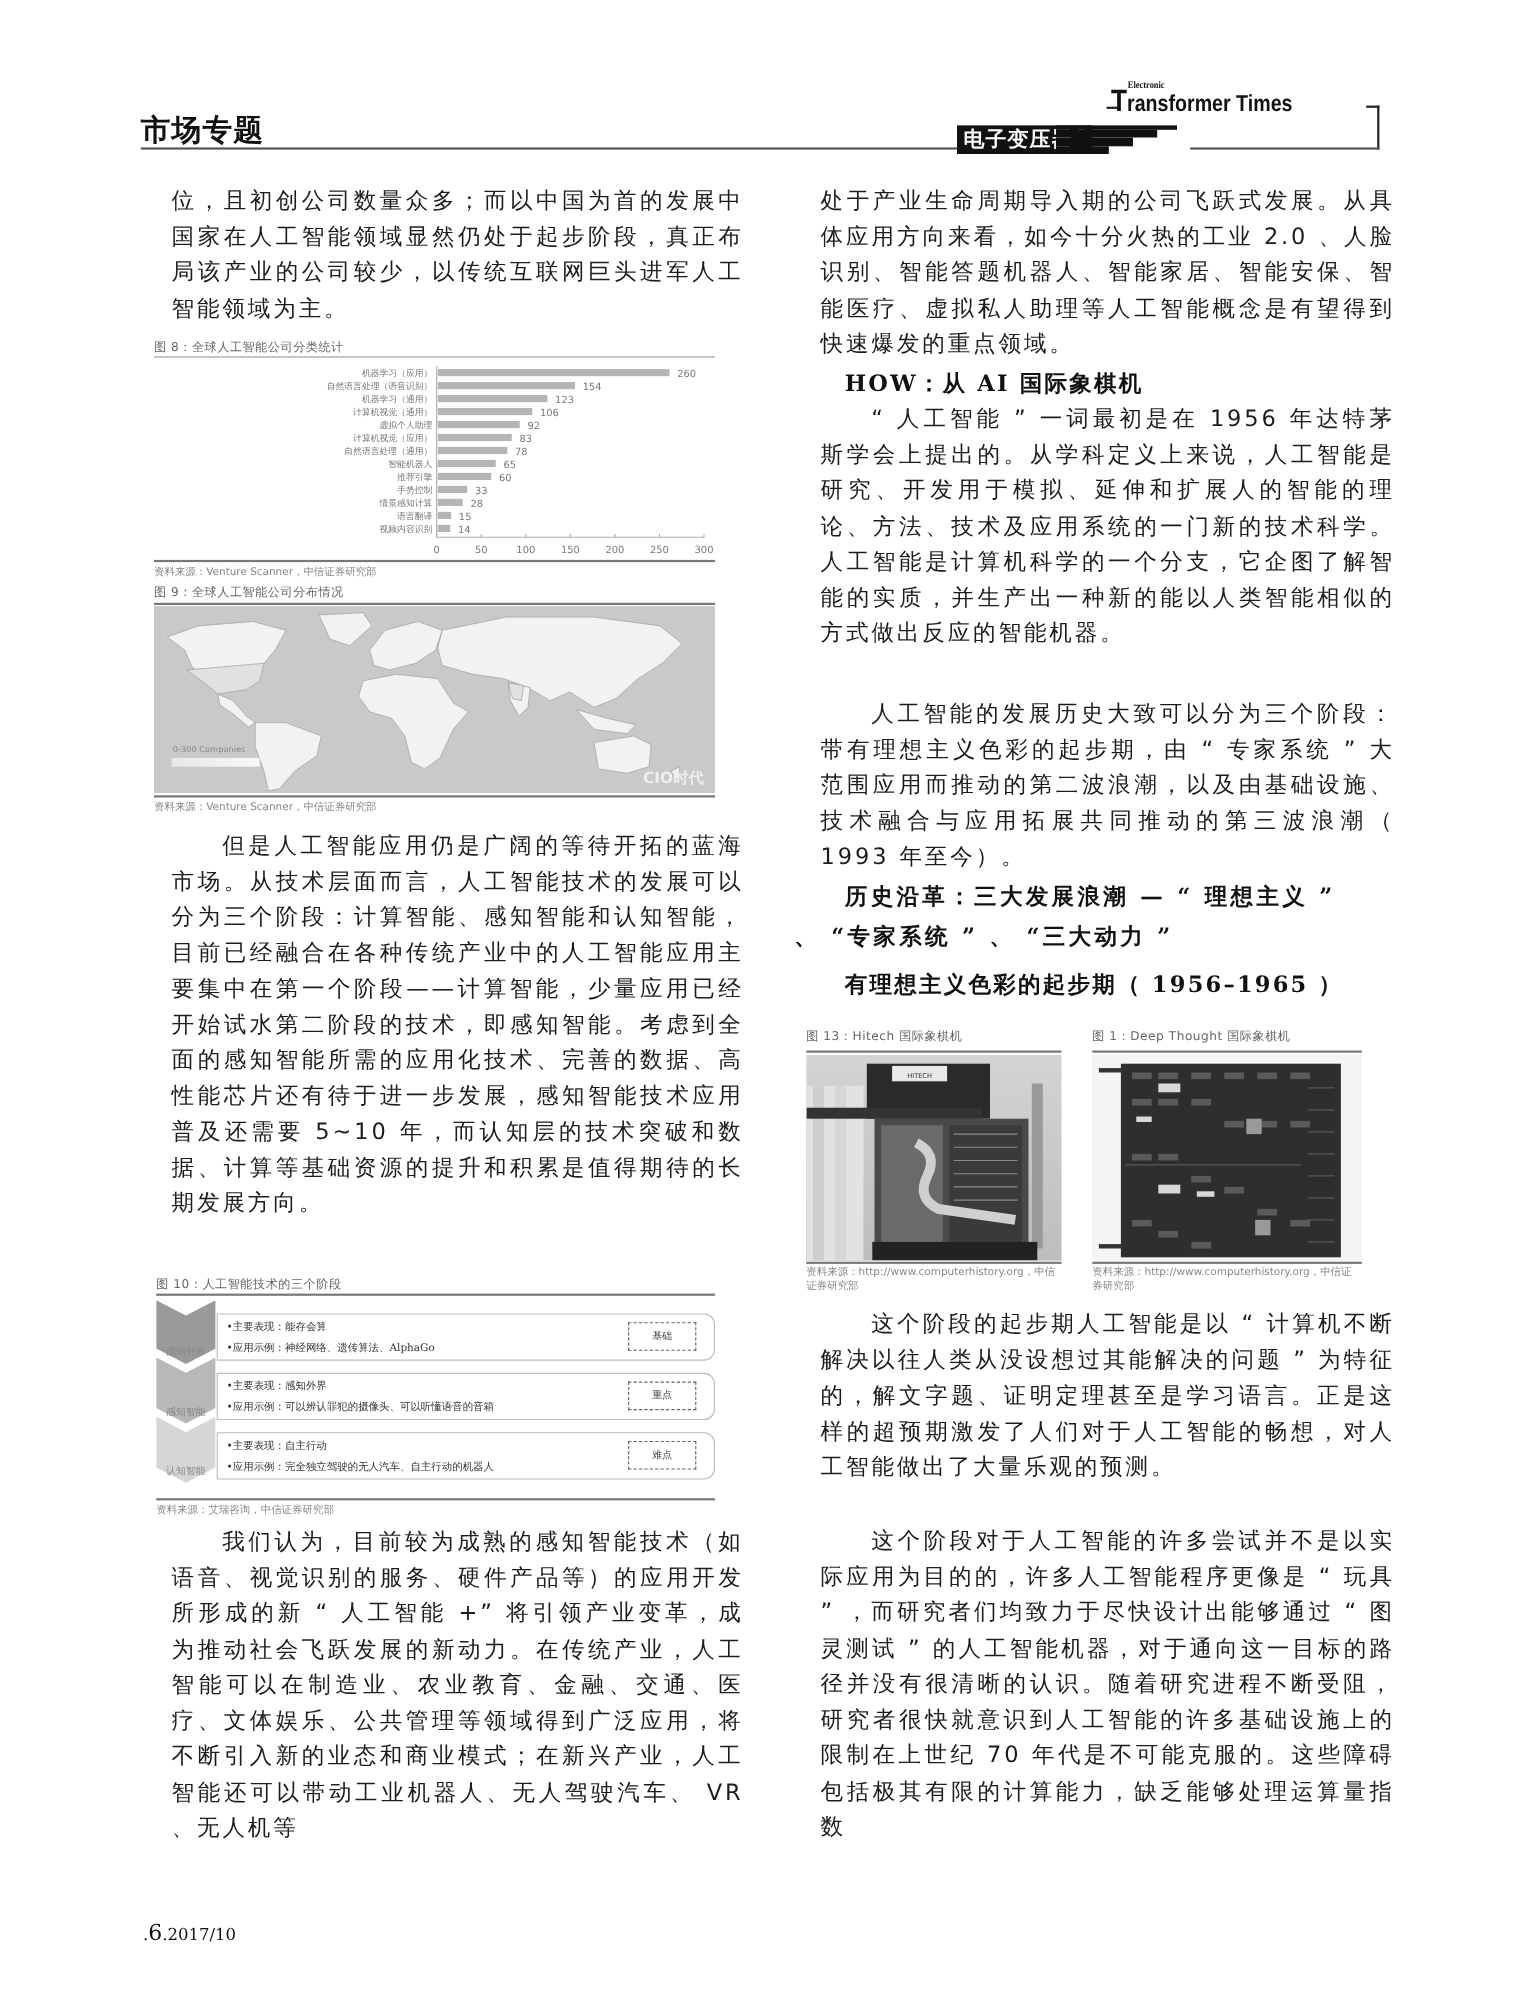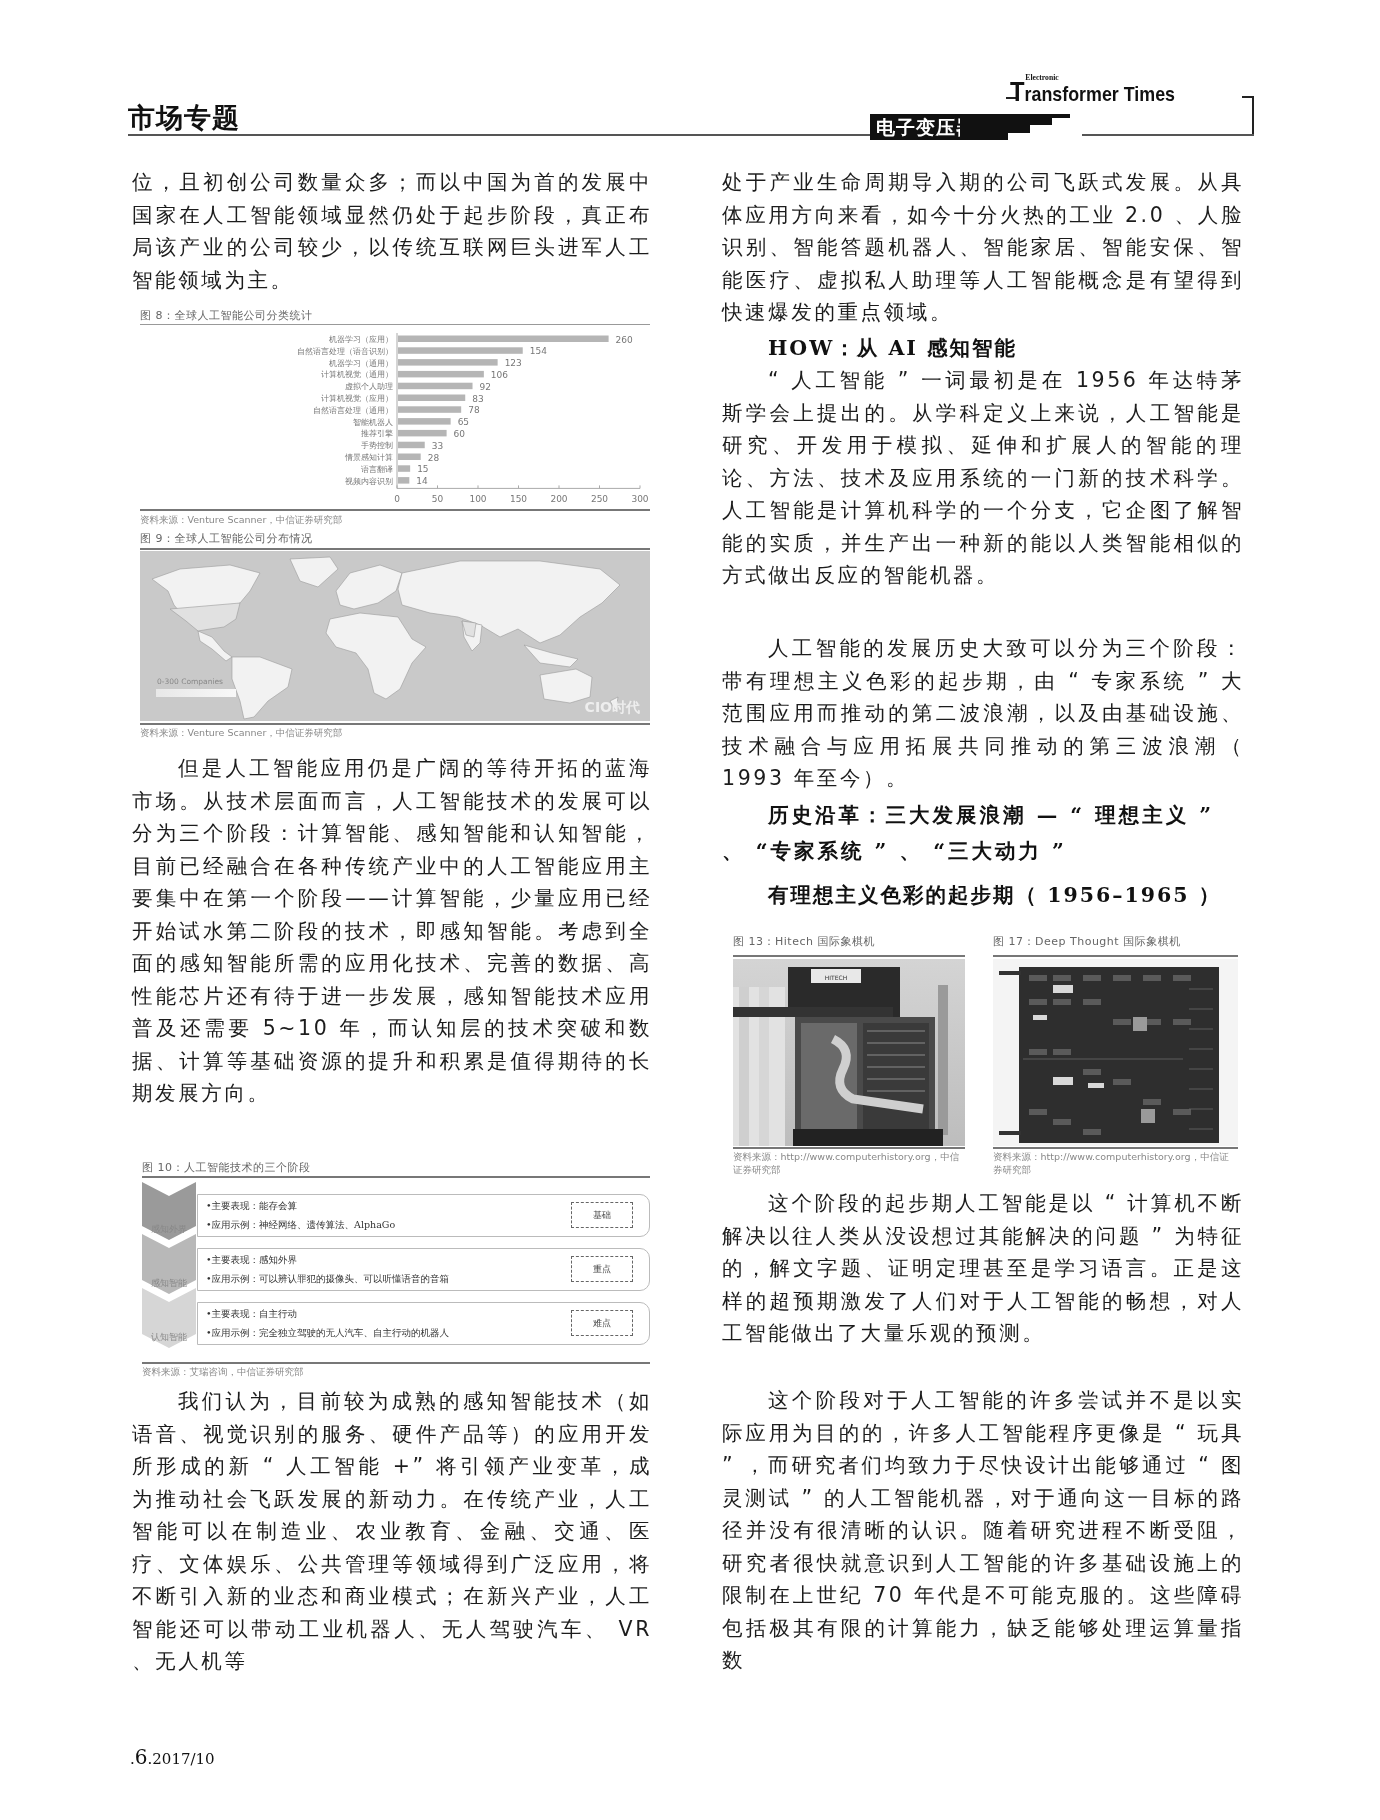--- a/index.html
+++ b/index.html
@@ -14,21 +14,21 @@
   .hdr-steps { position: absolute; left: 960px; top: 114px; width: 110px; height: 26px; }
   .hdr-steps div { position: absolute; background: #111; }
   .hdr-mag { position: absolute; left: 1010px; top: 76px; font-family: "Liberation Sans Narrow", "Liberation Sans", sans-serif; font-size: 21px; font-weight: bold; color: #111; transform: scaleX(0.85); transform-origin: left; white-space: nowrap; }
   .hdr-mag .bigT { font-size: 28px; }
   .hdr-mag .elec { font-size: 9px; position: absolute; left: 18px; top: -4px; font-family: "Liberation Serif", serif; font-weight: bold; }
   .hdr-dash-l { position: absolute; left: 1006px; top: 97px; width: 12px; height: 2px; background: #222; }
   .hdr-bracket { position: absolute; left: 1242px; top: 96px; width: 12px; height: 40px; border-top: 2px solid #222; border-right: 2px solid #222; }
   .hdr-line-r { position: absolute; left: 1082px; top: 134px; width: 172px; height: 2px; background: #555; }
 
   
-  .para { position: absolute; font-family: "DejaVu Sans", sans-serif; font-size: 20.5px; line-height: 32.5px; color: #1c1c1c; text-align: justify; text-align-last: left; letter-spacing: 2.6px; }
+  .para { position: absolute; font-family: "DejaVu Sans", sans-serif; font-size: 20.5px; line-height: 32.5px; color: #1c1c1c; text-align: justify; text-align-last: left; letter-spacing: 2.6px; margin-left: 24px; }
   .col-l { left: 132px; width: 520px; }
   .col-r { left: 722px; width: 522px; }
   .indent { text-indent: 46px; }
   .heading { position: absolute; font-family: "DejaVu Serif", serif; font-weight: bold; font-size: 20.5px; line-height: 34px; color: #111; letter-spacing: 2px; }
 
   
   .fig-cap { position: absolute; font-size: 11px; color: #666; letter-spacing: 0.5px; white-space: nowrap; }
   .fig-rule { position: absolute; height: 2px; background: #777; }
   .fig-rule-thin { position: absolute; height: 1px; background: #999; }
   .fig-src { position: absolute; font-size: 9.5px; color: #888; white-space: nowrap; }
@@ -199,21 +199,21 @@
   <div class="stage-line" style="top:5px;">•主要表现：自主行动</div>
   <div class="stage-line" style="top:24px;">•应用示例：完全独立驾驶的无人汽车、自主行动的机器人</div>
   <div class="stage-tag">难点</div>
 </div>
 <div class="fig-rule" style="left:142px;top:1362px;width:508px;"></div>
 <div class="fig-src" style="left:142px;top:1366px;text-align:right;">资料来源：艾瑞咨询，中信证券研究部</div>
 
 <div class="para col-l indent" style="top:1385px;">我们认为，目前较为成熟的感知智能技术（如语音、视觉识别的服务、硬件产品等）的应用开发所形成的新 “ 人工智能 +” 将引领产业变革，成为推动社会飞跃发展的新动力。在传统产业，人工智能可以在制造业、农业教育、金融、交通、医疗、文体娱乐、公共管理等领域得到广泛应用，将不断引入新的业态和商业模式；在新兴产业，人工智能还可以带动工业机器人、无人驾驶汽车、 VR 、无人机等</div>
 
 <div class="para col-r" style="top:166px;">处于产业生命周期导入期的公司飞跃式发展。从具体应用方向来看，如今十分火热的工业 2.0 、人脸识别、智能答题机器人、智能家居、智能安保、智能医疗、虚拟私人助理等人工智能概念是有望得到快速爆发的重点领域。</div>
-<div class="heading" style="left:768px;top:331px;">HOW：从 AI 感知智能</div>
+<div class="heading" style="left:768px;top:331px;">HOW：从 AI 国际象棋机</div>
 <div class="para col-r indent" style="top:364px;">“ 人工智能 ” 一词最初是在 1956 年达特茅斯学会上提出的。从学科定义上来说，人工智能是研究、开发用于模拟、延伸和扩展人的智能的理论、方法、技术及应用系统的一门新的技术科学。人工智能是计算机科学的一个分支，它企图了解智能的实质，并生产出一种新的能以人类智能相似的方式做出反应的智能机器。</div>
 <div class="para col-r indent" style="top:632px;">人工智能的发展历史大致可以分为三个阶段：带有理想主义色彩的起步期，由 “ 专家系统 ” 大范围应用而推动的第二波浪潮，以及由基础设施、技术融合与应用拓展共同推动的第三波浪潮（ 1993 年至今）。</div>
 <div class="heading" style="left:722px;top:797px;width:522px;text-indent:46px;line-height:36px;letter-spacing:3px;">历史沿革：三大发展浪潮 — “ 理想主义 ” 、 “专家系统 ” 、 “三大动力 ”</div>
 <div class="heading" style="left:768px;top:878px;">有理想主义色彩的起步期（ 1956–1965 ）</div>
 
 <div class="fig-cap" style="left:733px;top:934px;">图 13：Hitech 国际象棋机</div>
 <div class="fig-rule" style="left:733px;top:955px;width:232px;"></div>
 <div class="photo photo1">
   <svg width="232" height="187" viewBox="0 0 232 187">
     <rect x="0" y="28" width="52" height="159" fill="#e2e2e2"></rect>
@@ -235,21 +235,21 @@
         <line x1="134" y1="132" x2="192" y2="132"></line>
     </g>
     <path d="M100,80 Q120,90 110,110 Q100,130 120,140 L190,150" stroke="#cfcfcf" stroke-width="9" fill="none"></path>
     <rect x="205" y="26" width="10" height="150" fill="#9a9a9a"></rect>
     <rect x="60" y="170" width="150" height="17" fill="#222"></rect>
   </svg>
 </div>
 <div class="fig-rule" style="left:733px;top:1147px;width:232px;"></div>
 <div class="fig-src" style="left:733px;top:1150px;width:232px;white-space:normal;line-height:13px;">资料来源：http://www.computerhistory.org，中信证券研究部</div>
 
-<div class="fig-cap" style="left:993px;top:934px;">图 17：Deep Thought 国际象棋机</div>
+<div class="fig-cap" style="left:993px;top:934px;">图 1：Deep Thought 国际象棋机</div>
 <div class="fig-rule" style="left:993px;top:955px;width:245px;"></div>
 <div class="photo photo2">
   <svg width="245" height="187" viewBox="0 0 245 187">
     <rect x="26" y="8" width="200" height="176" fill="#2e2e2e"></rect>
     <rect x="6" y="12" width="22" height="4" fill="#333"></rect>
     <rect x="6" y="172" width="22" height="4" fill="#333"></rect>
     <g fill="#5a5a5a">
       <rect x="36" y="16" width="18" height="6"></rect>
         <rect x="60" y="16" width="18" height="6"></rect>
         <rect x="90" y="16" width="18" height="6"></rect>

